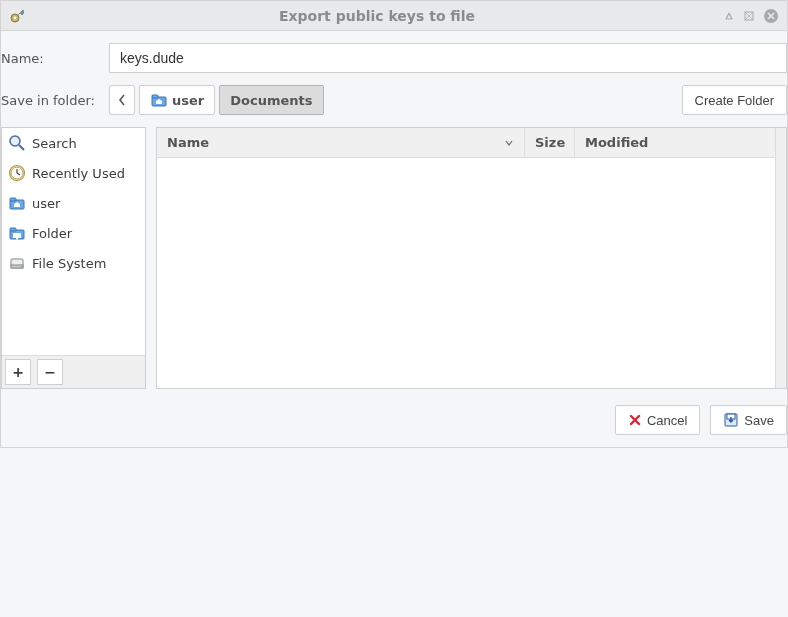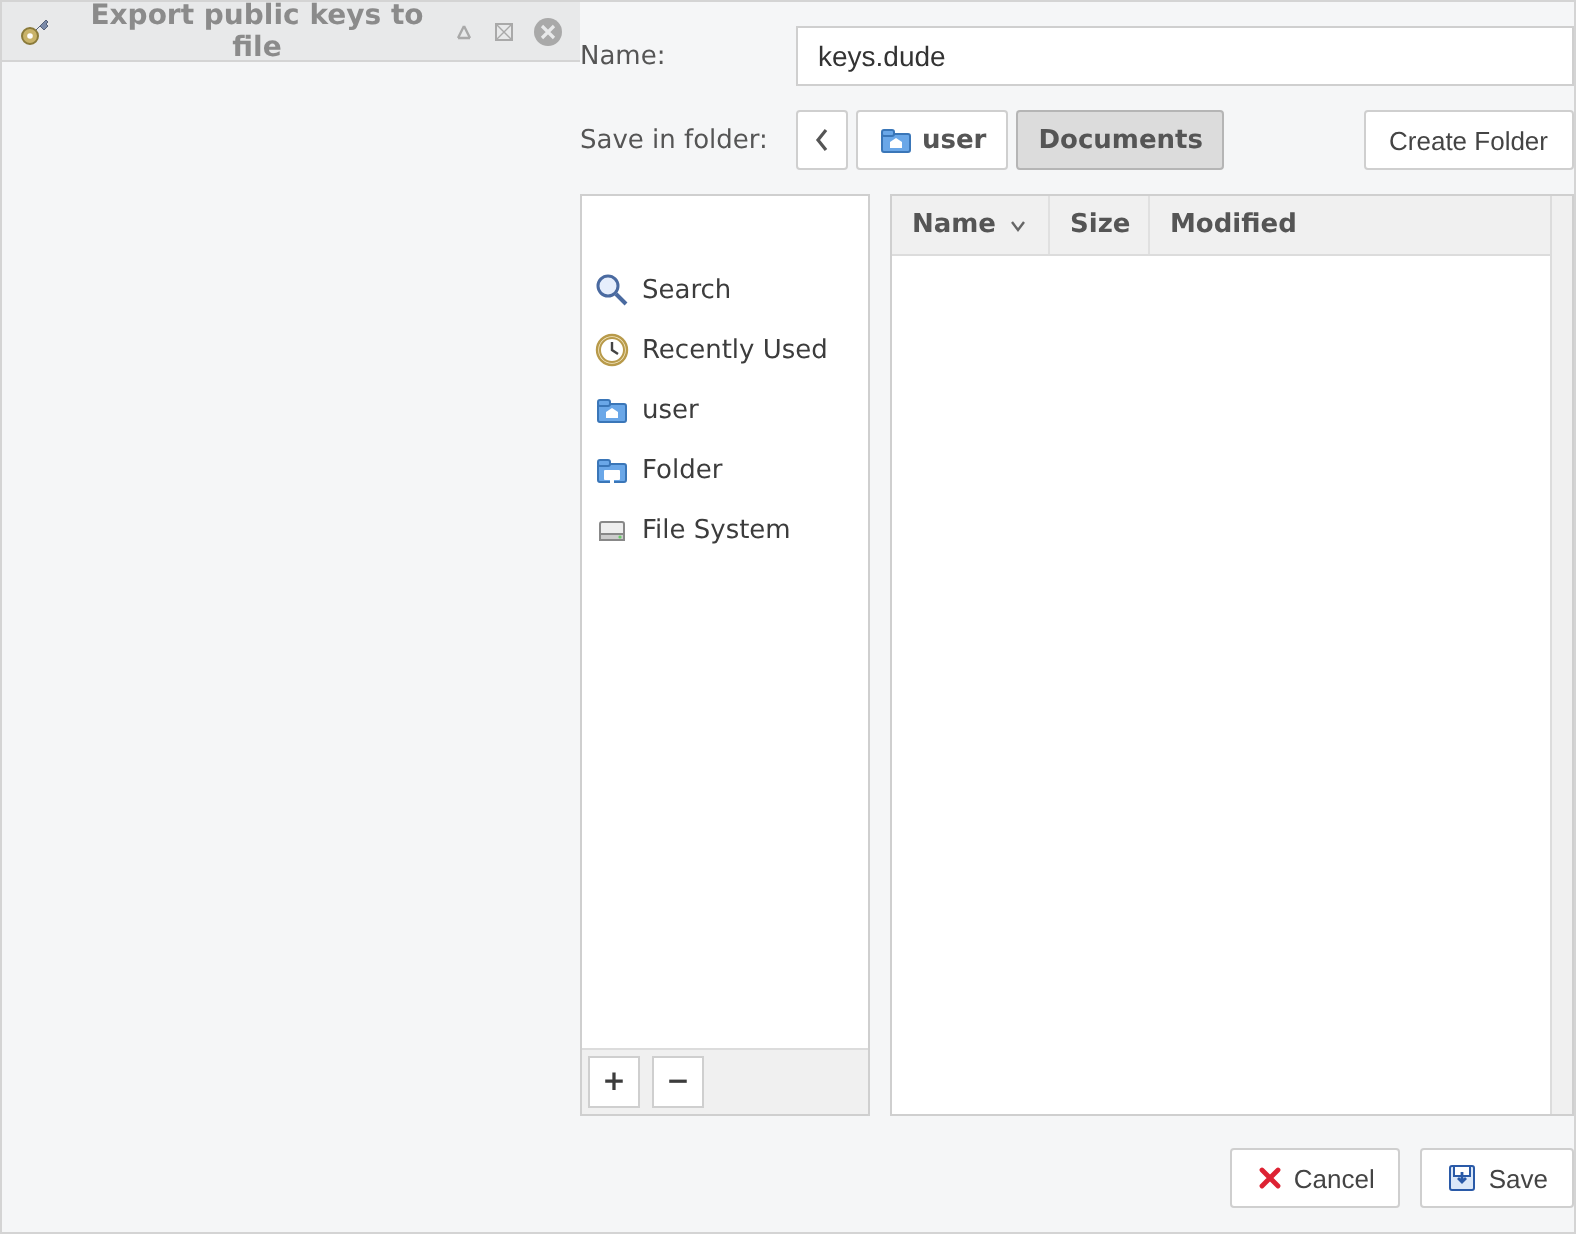--- a/index.html
+++ b/index.html
@@ -8,23 +8,23 @@
   font-family: "DejaVu Sans", "Liberation Sans", sans-serif;
   font-size: 13px;
   color: #3c3c3c;
   background: #f5f6f7;
   width: 788px;
   height: 617px;
   overflow: hidden;
 }
 .window {
   width: 788px;
-  height: 617px;
+  height: 448px;
   display: flex;
-  flex-direction: row;
+  flex-direction: column;
   border: 1px solid #d4d4d4;
 }
 .titlebar {
   height: 30px;
   background: #e8e9ea;
   display: flex;
   align-items: center;
   padding: 0 8px;
   border-bottom: 1px solid #d4d4d4;
 }
@@ -117,21 +117,20 @@
 .places-header {
   padding: 7px 8px;
   font-weight:bold;
   color:#555;
   background:#f0f0f0;
   border-bottom:1px solid #dcdcdc;
 }
 .places-list {
   flex:1;
   overflow:auto;
-  margin-top:32px;
 }
 .place-item {
   display:flex;
   align-items:center;
   gap:6px;
   padding: 6px 6px;
   cursor:pointer;
 }
 .place-icon { width:18px; height:18px; display:inline-flex; align-items:center; justify-content:center; }
 .places-toolbar {

